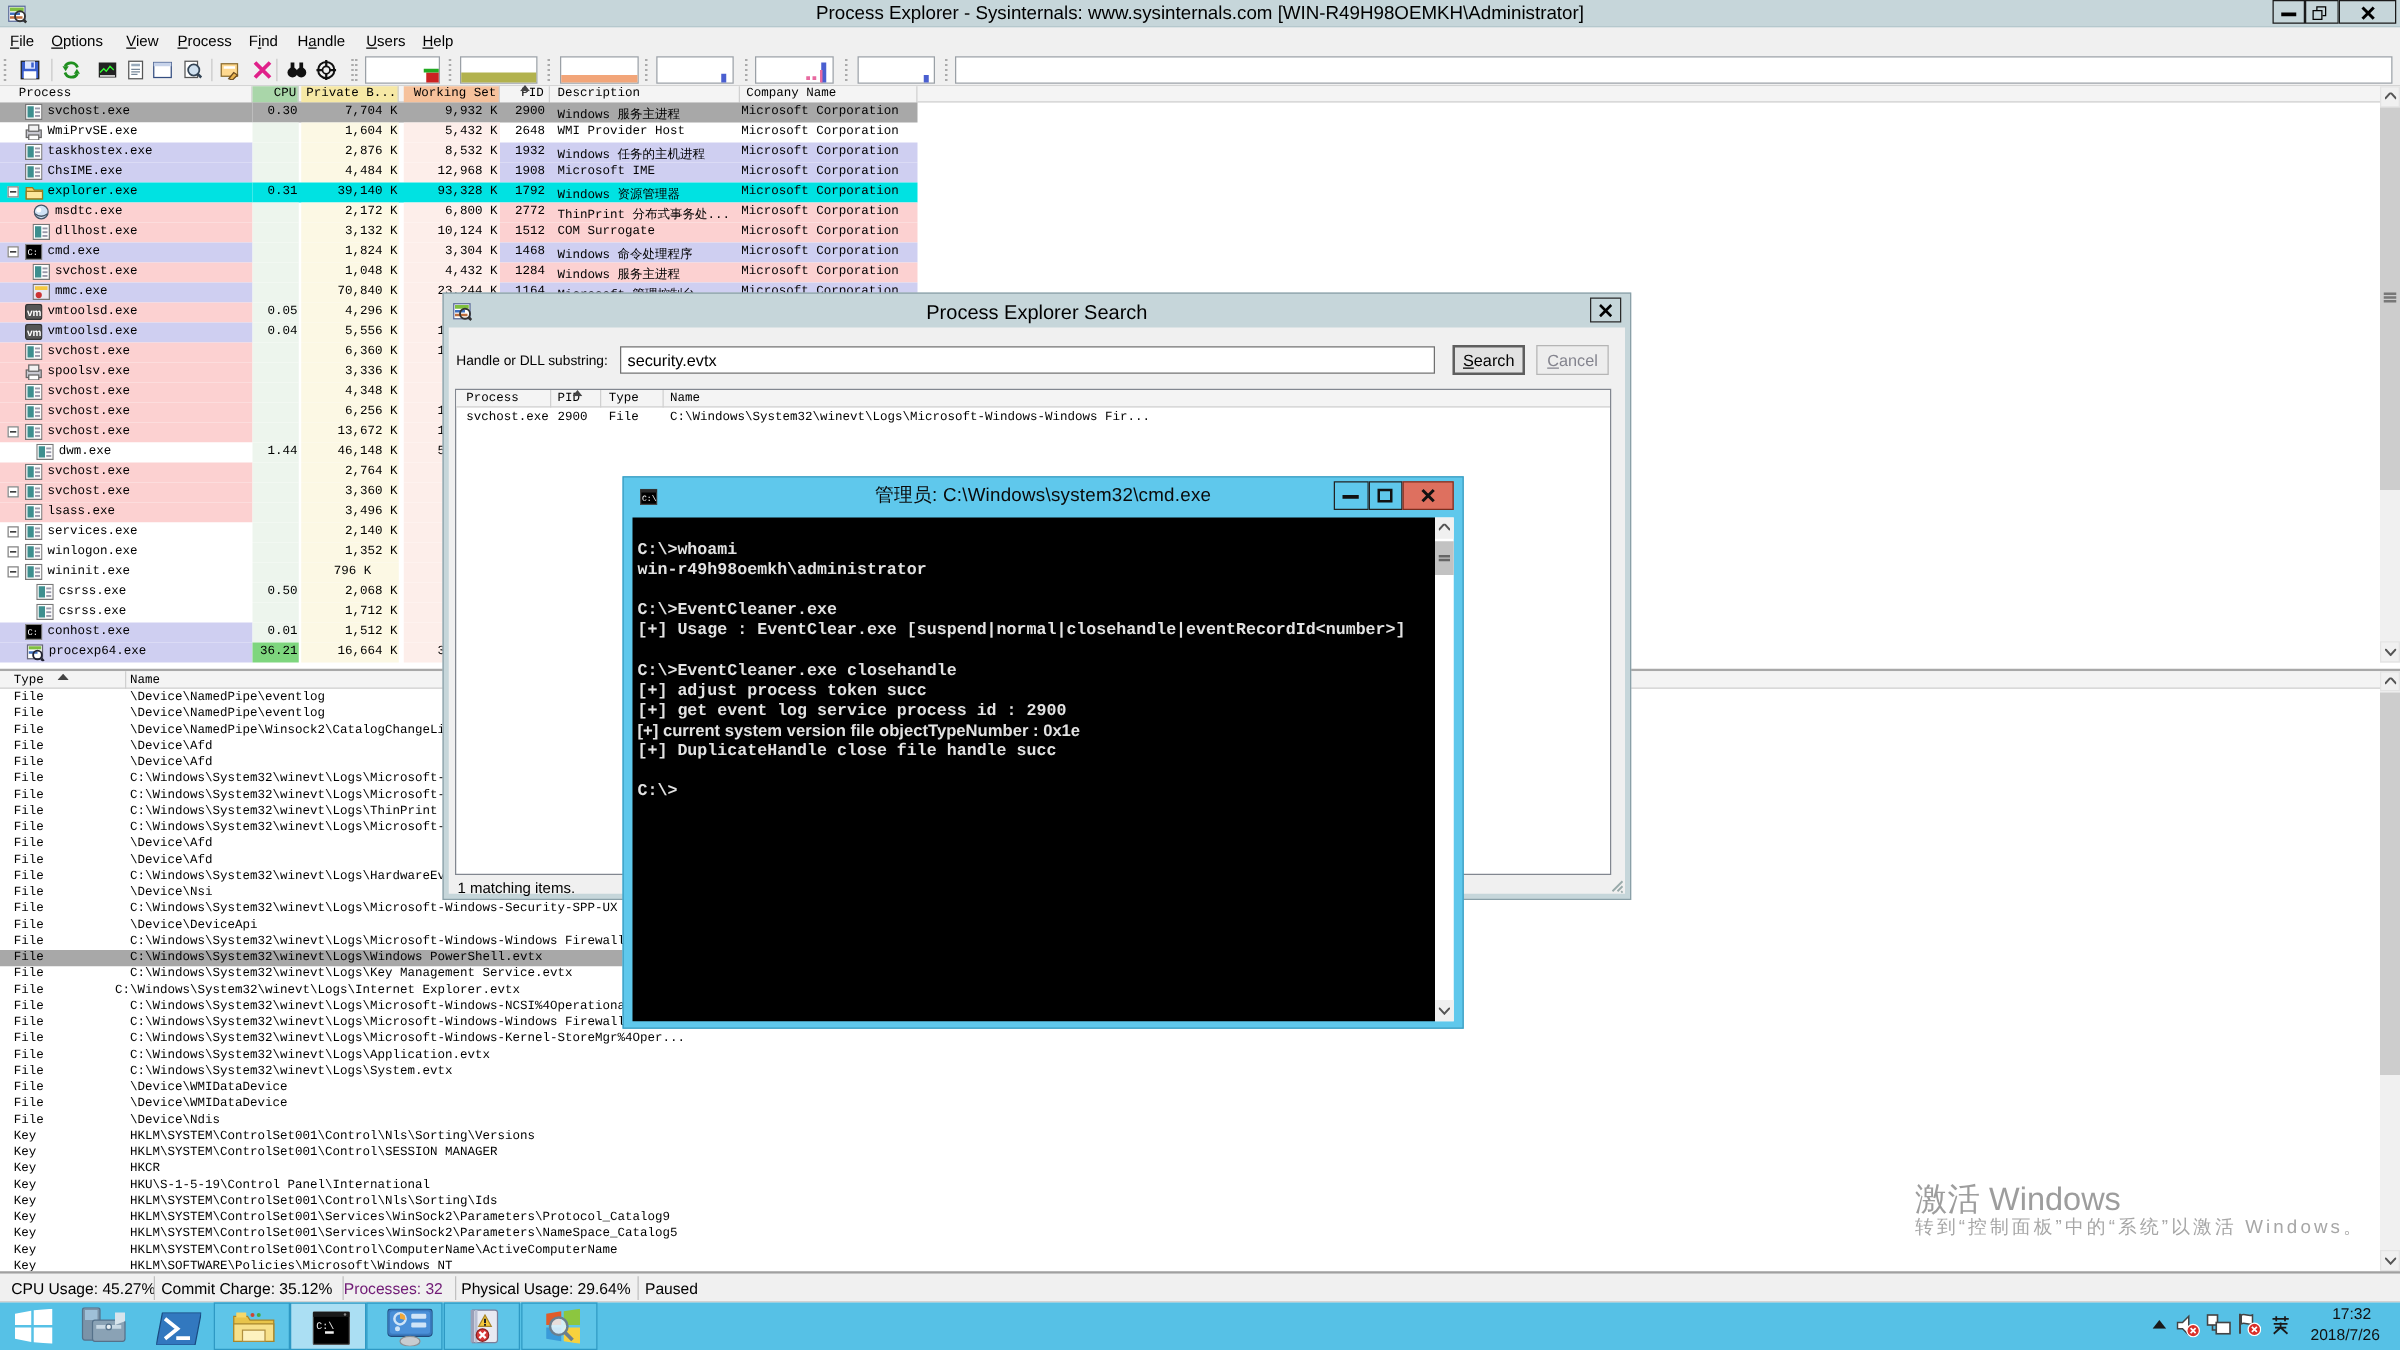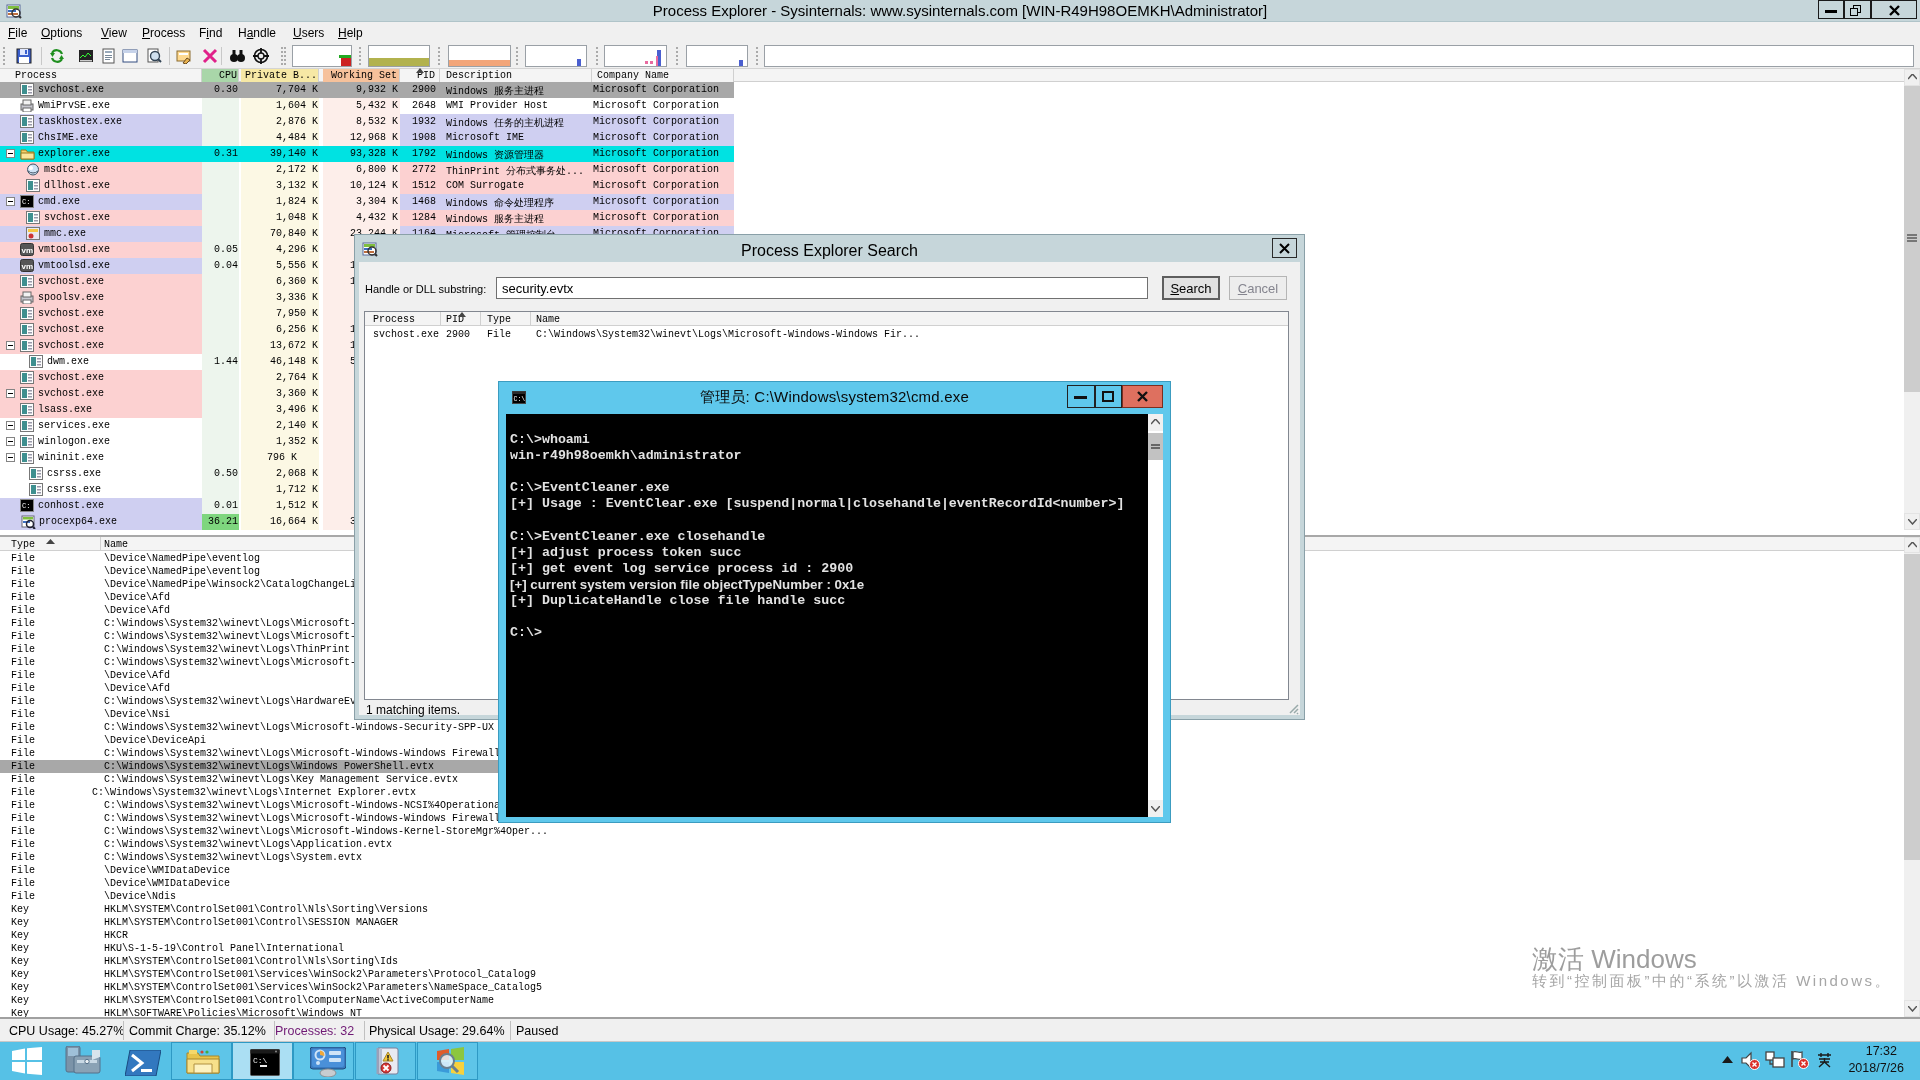--- a/index.html
+++ b/index.html
@@ -424,21 +424,21 @@
     <div class="ab" style="left:400px;top:0;width:334px;height:16px;background:#fcd1d1"></div>
     <svg class="ab" style="left:20px;top:1px" width="14" height="13">
       <rect x="0.5" y="0.5" width="13" height="12" fill="#fdfdfd" stroke="#777"></rect>
       <rect x="2" y="2" width="5" height="9" fill="#3e8f8f"></rect>
       <rect x="8" y="3" width="4" height="1.5" fill="#99a"></rect>
       <rect x="8" y="6" width="4" height="1.5" fill="#99a"></rect>
       <rect x="8" y="9" width="4" height="1.5" fill="#99a"></rect>
     </svg>
     <div class="ab mono" style="left:38px;top:2px">svchost.exe</div>
     <div class="ab mono r" style="left:202px;top:2px;width:36px"></div>
-    <div class="ab mono r" style="left:241px;top:2px;width:77px">7,950 K</div>
+    <div class="ab mono r" style="left:241px;top:2px;width:77px">4,348 K</div>
     <div class="ab mono r" style="left:323px;top:2px;width:75px">9,556 K</div>
     <div class="ab mono r" style="left:400px;top:2px;width:36px">960</div>
     <div class="ab mono" style="left:446px;top:2px">Windows 服务主进程</div>
     <div class="ab mono" style="left:593px;top:2px">Microsoft Corporation</div>
   </div>
 <div class="ab" style="left:0;top:322px;width:1904px;height:16px">
     <div class="ab" style="left:0;top:0;width:202px;height:16px;background:#fcd1d1"></div>
     <div class="ab" style="left:202px;top:0;width:37px;height:16px;background:#edf5ed"></div>
     <div class="ab" style="left:241px;top:0;width:78px;height:16px;background:#fcf8e4"></div>
     <div class="ab" style="left:323px;top:0;width:77px;height:16px;background:#fdeeea"></div>

